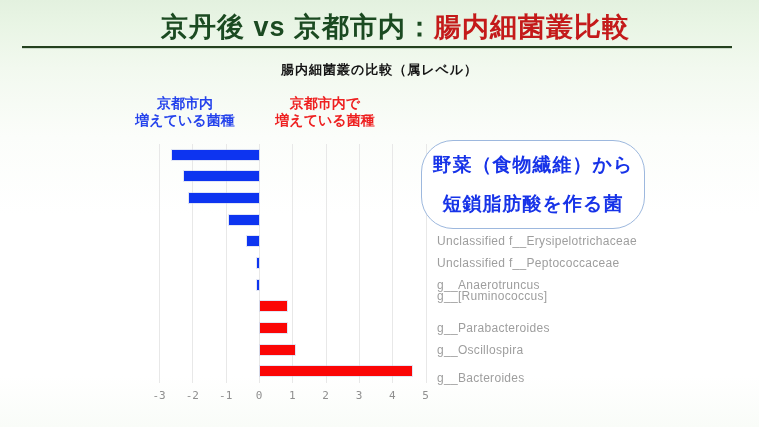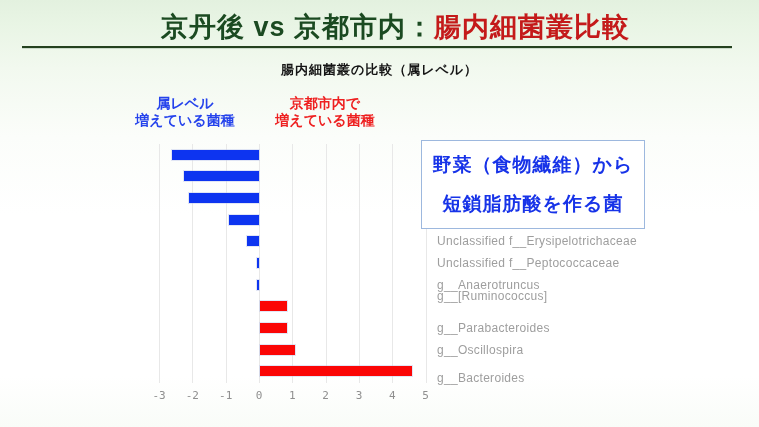--- a/index.html
+++ b/index.html
@@ -93,21 +93,21 @@
 
   <div class="title">
     <span class="green-part">京丹後 vs 京都市内：</span><span class="red-part">腸内細菌叢比較</span>
   </div>
 
   <div class="title-rule"></div>
 
   <div class="subtitle">腸内細菌叢の比較（属レベル）</div>
 
   <div class="col-label left" style="color: rgb(37, 67, 236);">
-    <div>属レベル</div>
+    <div>京都市内</div>
     <div>増えている菌種</div>
   </div>
   <div class="col-label right" style="color: rgb(238, 32, 32);">
     <div>京都市内で</div>
     <div>増えている菌種</div>
   </div>
 
   <div class="chart" id="chart">
       <div class="grid-line" style="left: 14.01px;"></div>
       <div class="x-tick-label" style="left: 14.01px;">-3</div>
@@ -140,18 +140,18 @@
       <div class="bar" style="top: 157.3px; height: 10px; width: 26.664px; left: 115px; background: rgb(251, 6, 6);"></div>
       <div class="row-label" style="top: 145px;">g__[Ruminococcus]</div>
       <div class="bar" style="top: 178.94px; height: 10px; width: 26.664px; left: 115px; background: rgb(251, 6, 6);"></div>
       <div class="row-label" style="top: 176.94px;">g__Parabacteroides</div>
       <div class="bar" style="top: 200.58px; height: 10px; width: 34.9965px; left: 115px; background: rgb(251, 6, 6);"></div>
       <div class="row-label" style="top: 198.58px;">g__Oscillospira</div>
       <div class="bar" style="top: 222.22px; height: 10px; width: 151.651px; left: 115px; background: rgb(251, 6, 6);"></div>
       <div class="row-label" style="top: 227px;">g__Bacteroides</div>
     </div>
 
-  <div class="callout" style="border-color: rgb(157, 184, 222);">
+  <div class="callout" style="border-color: rgb(157, 184, 222); border-radius: 32px;">
     <div class="line" style="color: rgb(23, 51, 232);">野菜（食物繊維）から</div>
     <div class="line" style="color: rgb(23, 51, 232);">短鎖脂肪酸を作る菌</div>
   </div>
 
 </div>
 
 </body></html>

